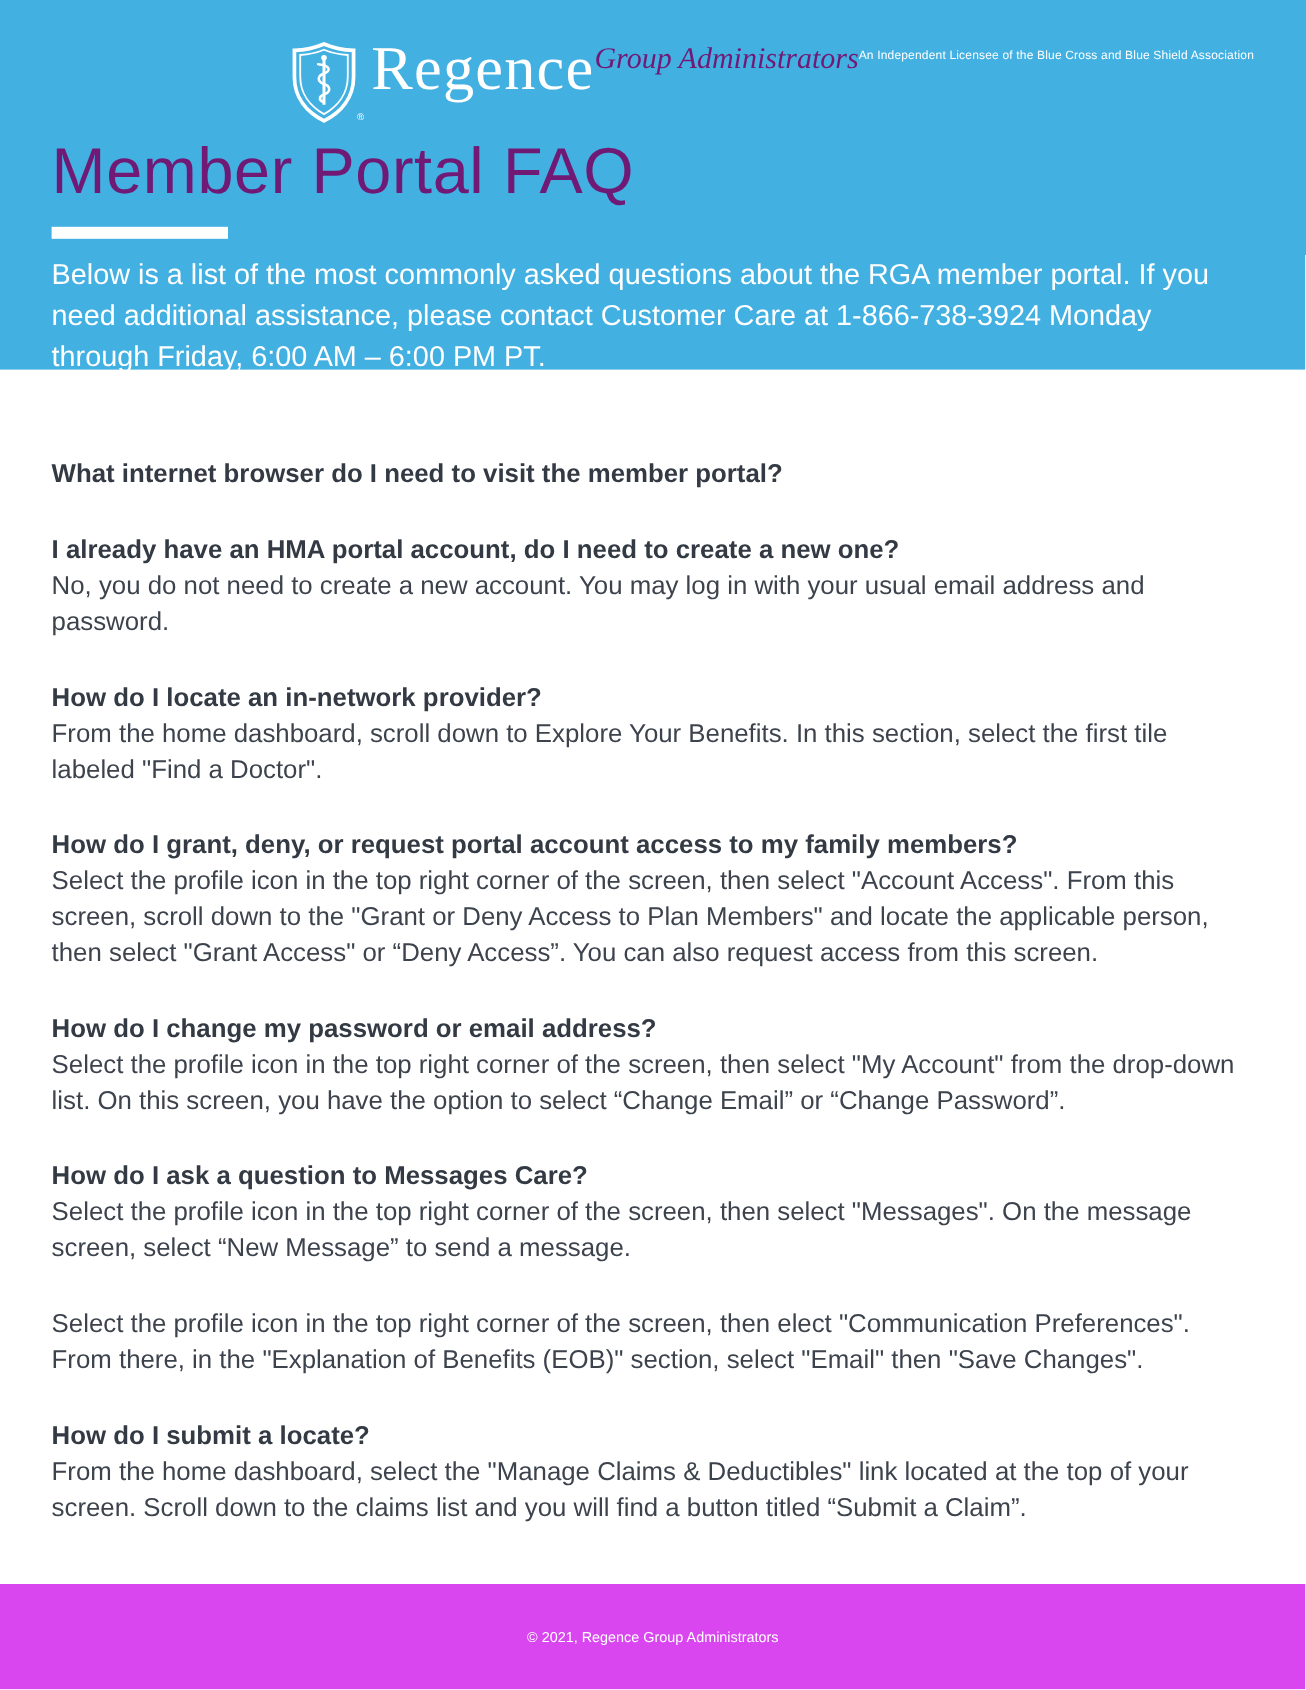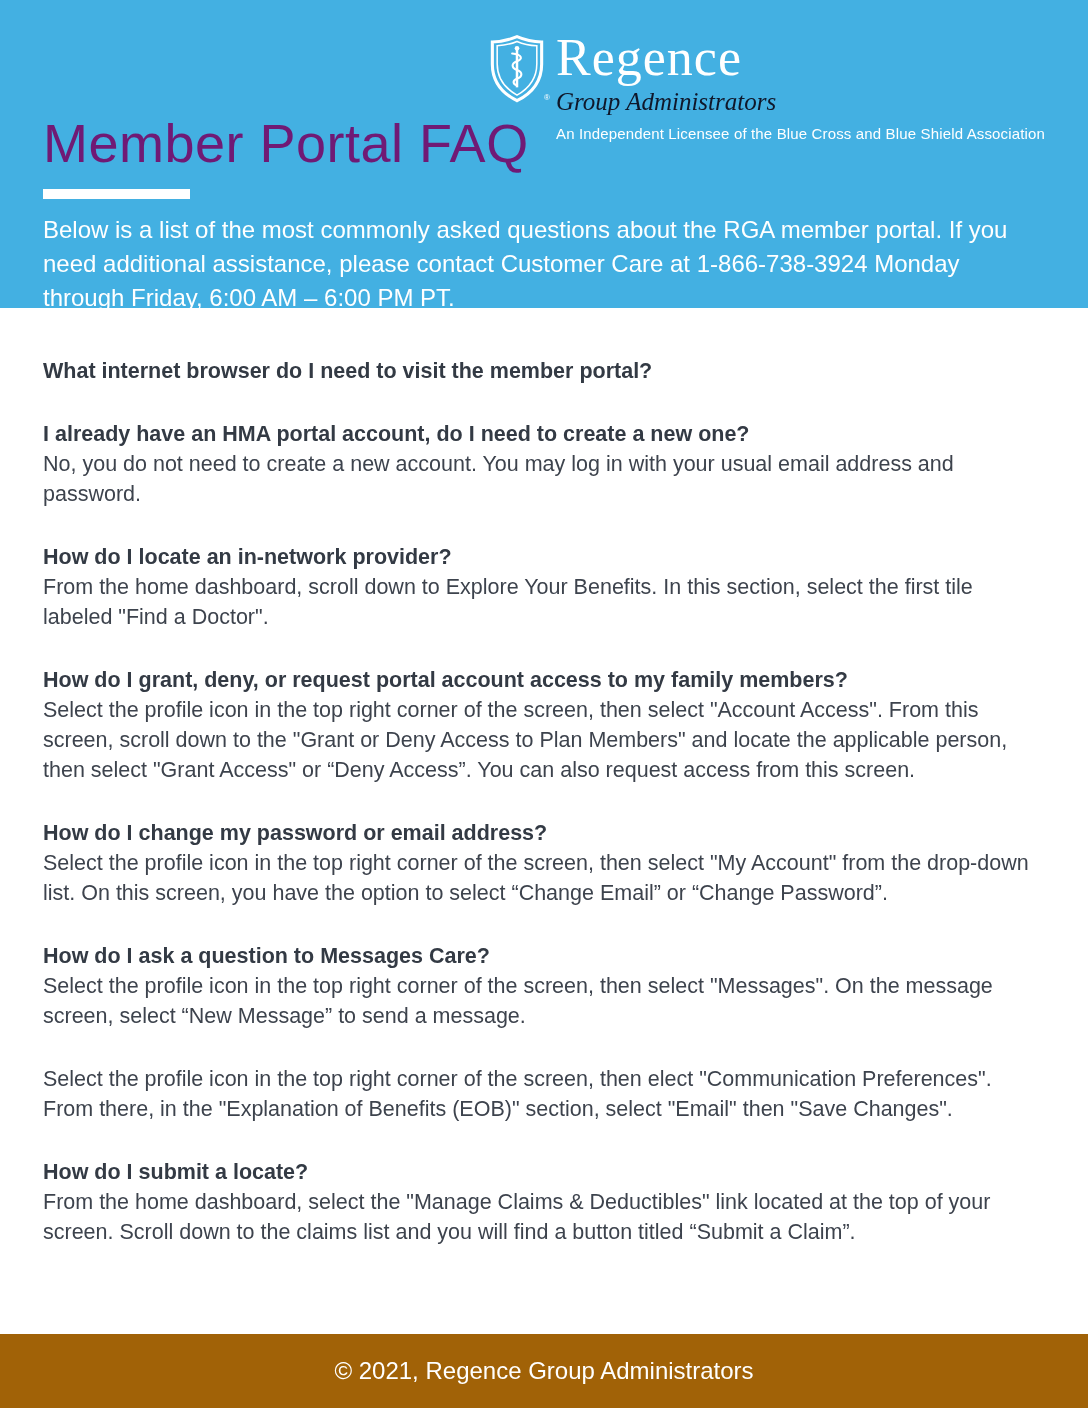--- a/index.html
+++ b/index.html
@@ -66,49 +66,49 @@
     margin-top: 2px;
     position: relative;
   }
   .logo-reg-mark {
     position: absolute;
     right: -4px;
     bottom: 2px;
     font-size: 8px;
     color: #ffffff;
   }
-  .logo-text { display: flex; flex-direction: column; }
+  .logo-text { display: flex; flex-direction: row; }
   .logo-name {
     font-family: "Liberation Serif", serif;
     font-size: 52px;
     line-height: 1.0;
     font-weight: 400;
     color: #ffffff;
     letter-spacing: 1px;
   }
   .logo-sub {
     font-family: "Liberation Serif", serif;
     font-style: italic;
     font-size: 25px;
     line-height: 1.1;
     margin-top: 4px;
-    color: #0f172a;
+    color: #701a75;
   }
   .logo-tagline {
-    font-size: 15px;
+    font-size: 10px;
     letter-spacing: 0.15px;
     margin-top: 9px;
     color: #ffffff;
     white-space: nowrap;
   }
 
   
   .main {
     flex: 1 1 auto;
-    padding: 48px 43px 0 43px;
+    padding: 72px 43px 0 43px;
     border-radius: 15px;
   }
   .faq h2 {
     margin: 0;
     font-size: 21.5px;
     line-height: 30px;
     font-weight: 700;
     color: #333a44;
   }
   .faq p {
@@ -117,27 +117,27 @@
     line-height: 30px;
     font-weight: 400;
     color: #3d434d;
     max-width: 1004px;
   }
   .faq + .faq { margin-top: 33px; }
 
   
   .footer {
     flex: 0 0 auto;
-    height: 74px;
-    background: #a16207;
+    height: 88px;
+    background: #d946ef;
     color: #ffffff;
     display: flex;
     align-items: center;
     justify-content: center;
-    font-size: 24px;
+    font-size: 12px;
     font-weight: 400;
   }
 </style>
 </head>
 <body>
 
 <div class="page">
 
   <header class="header">
 

